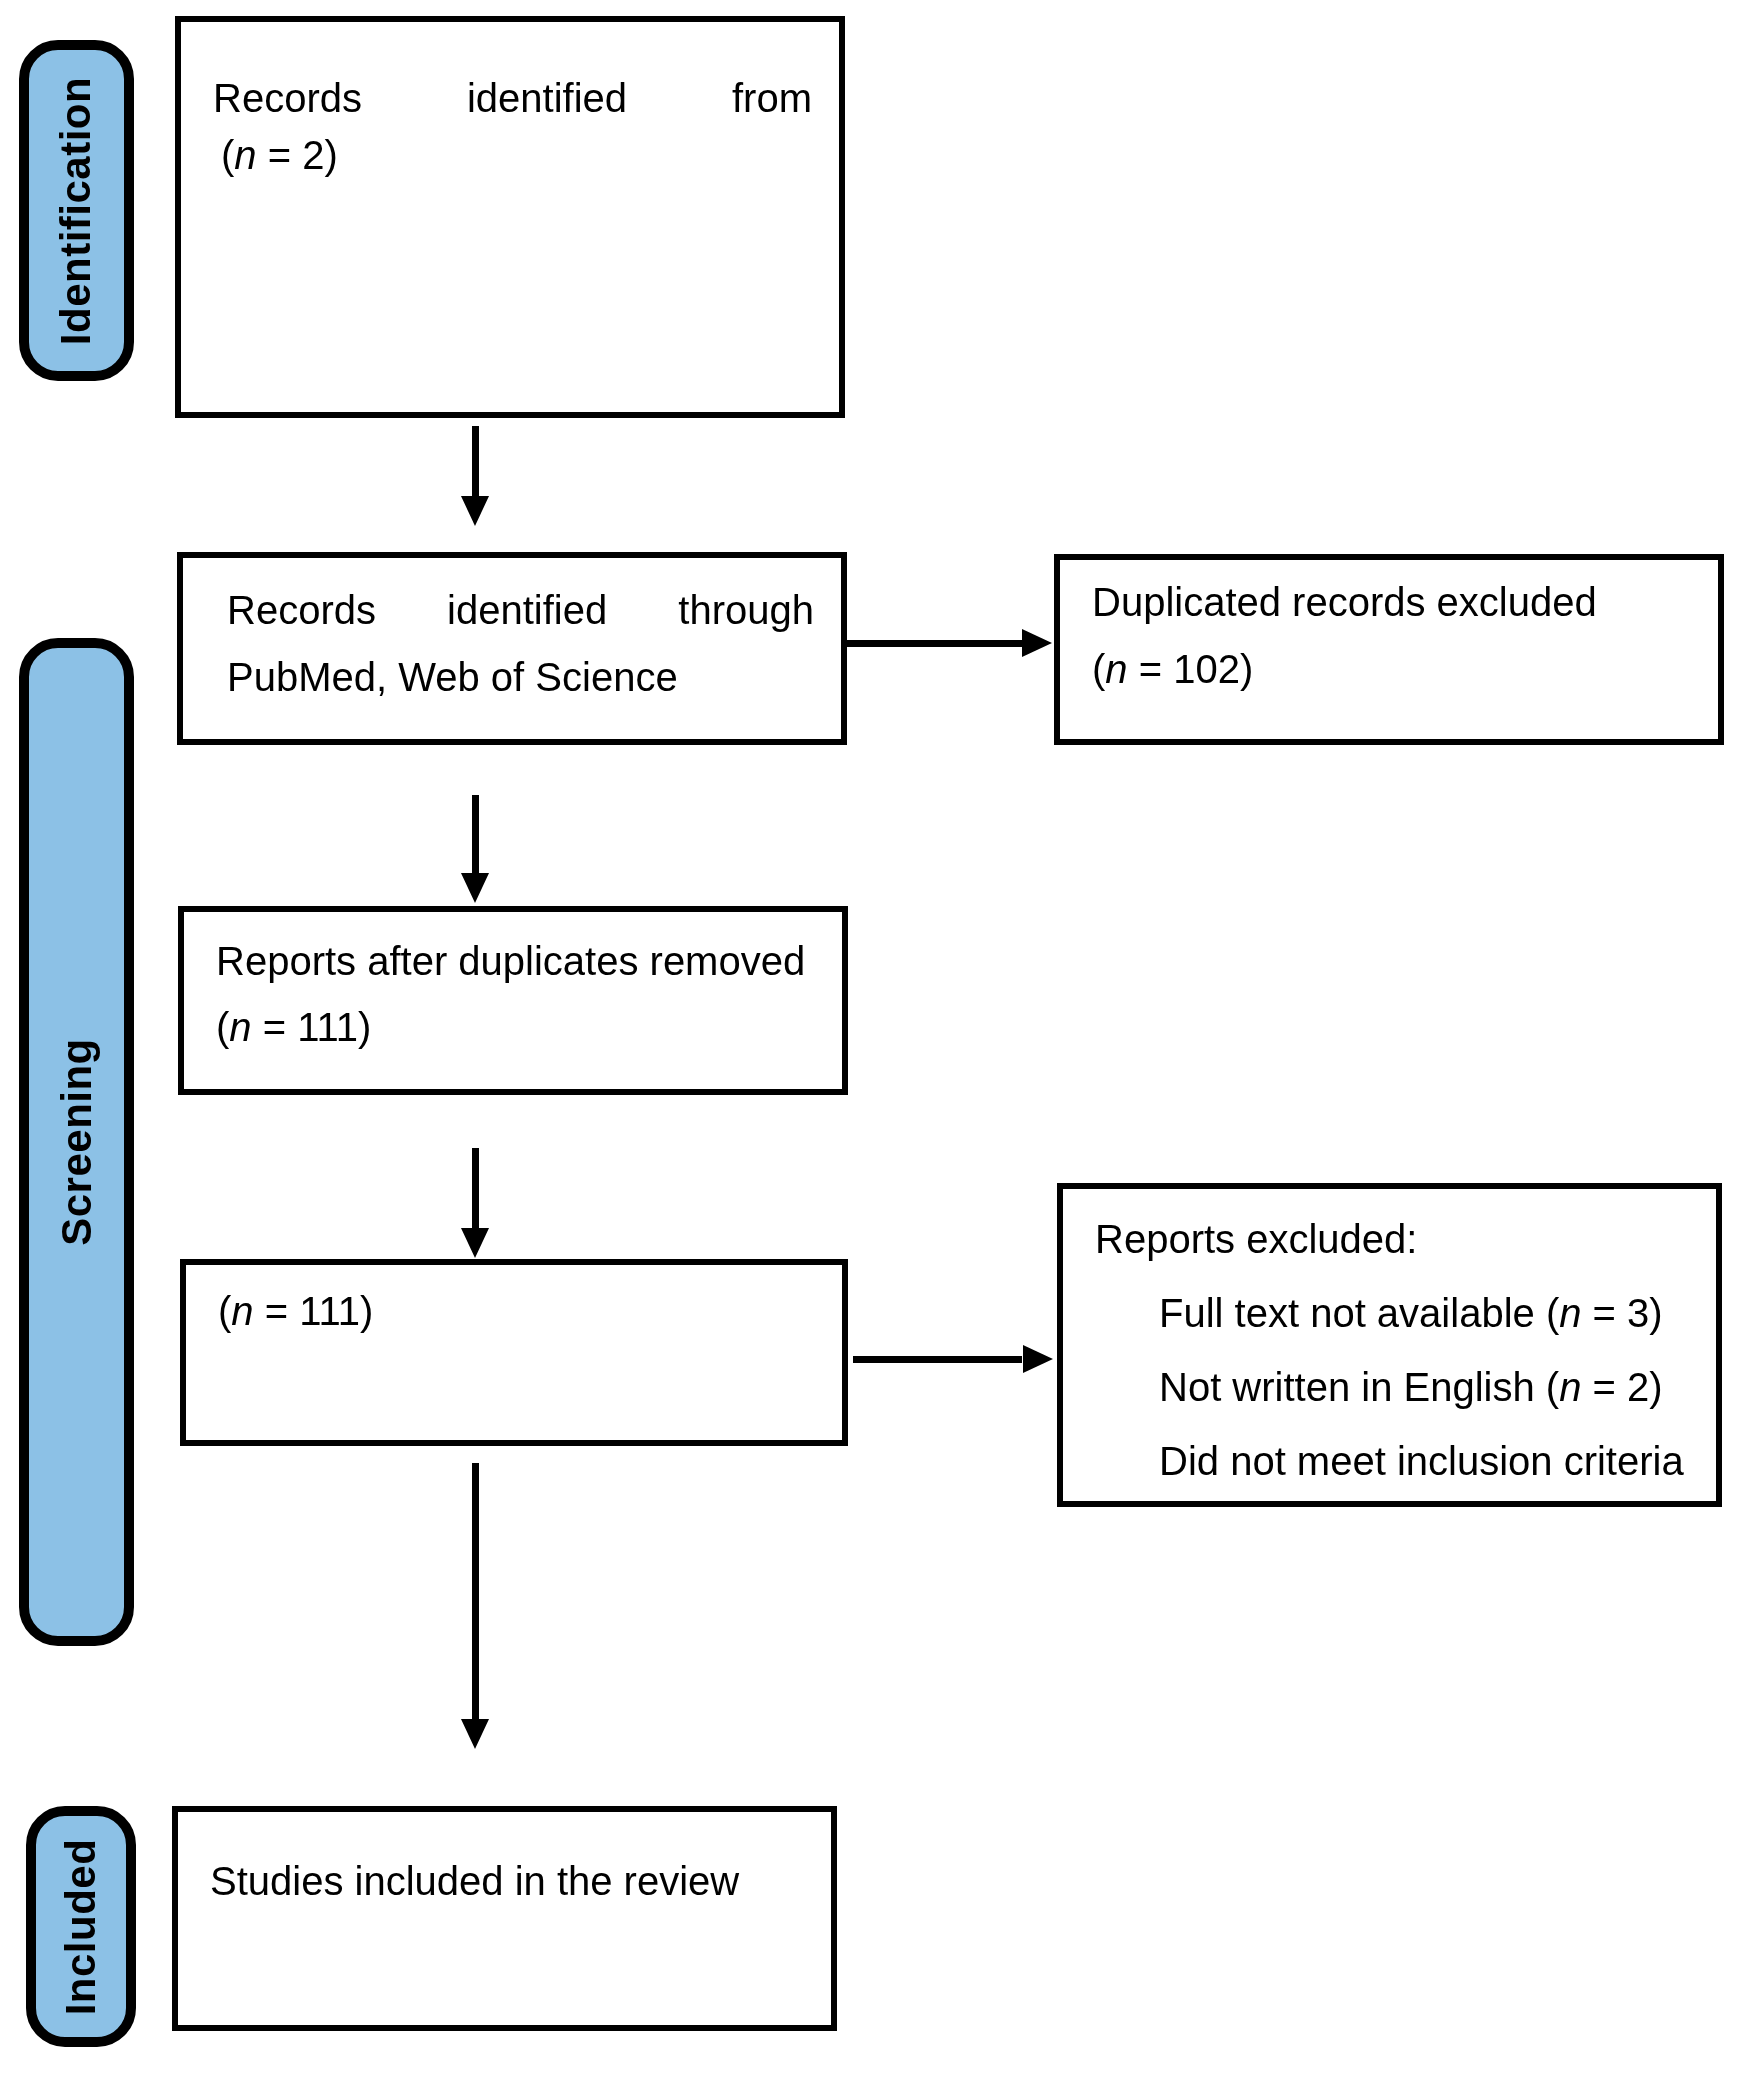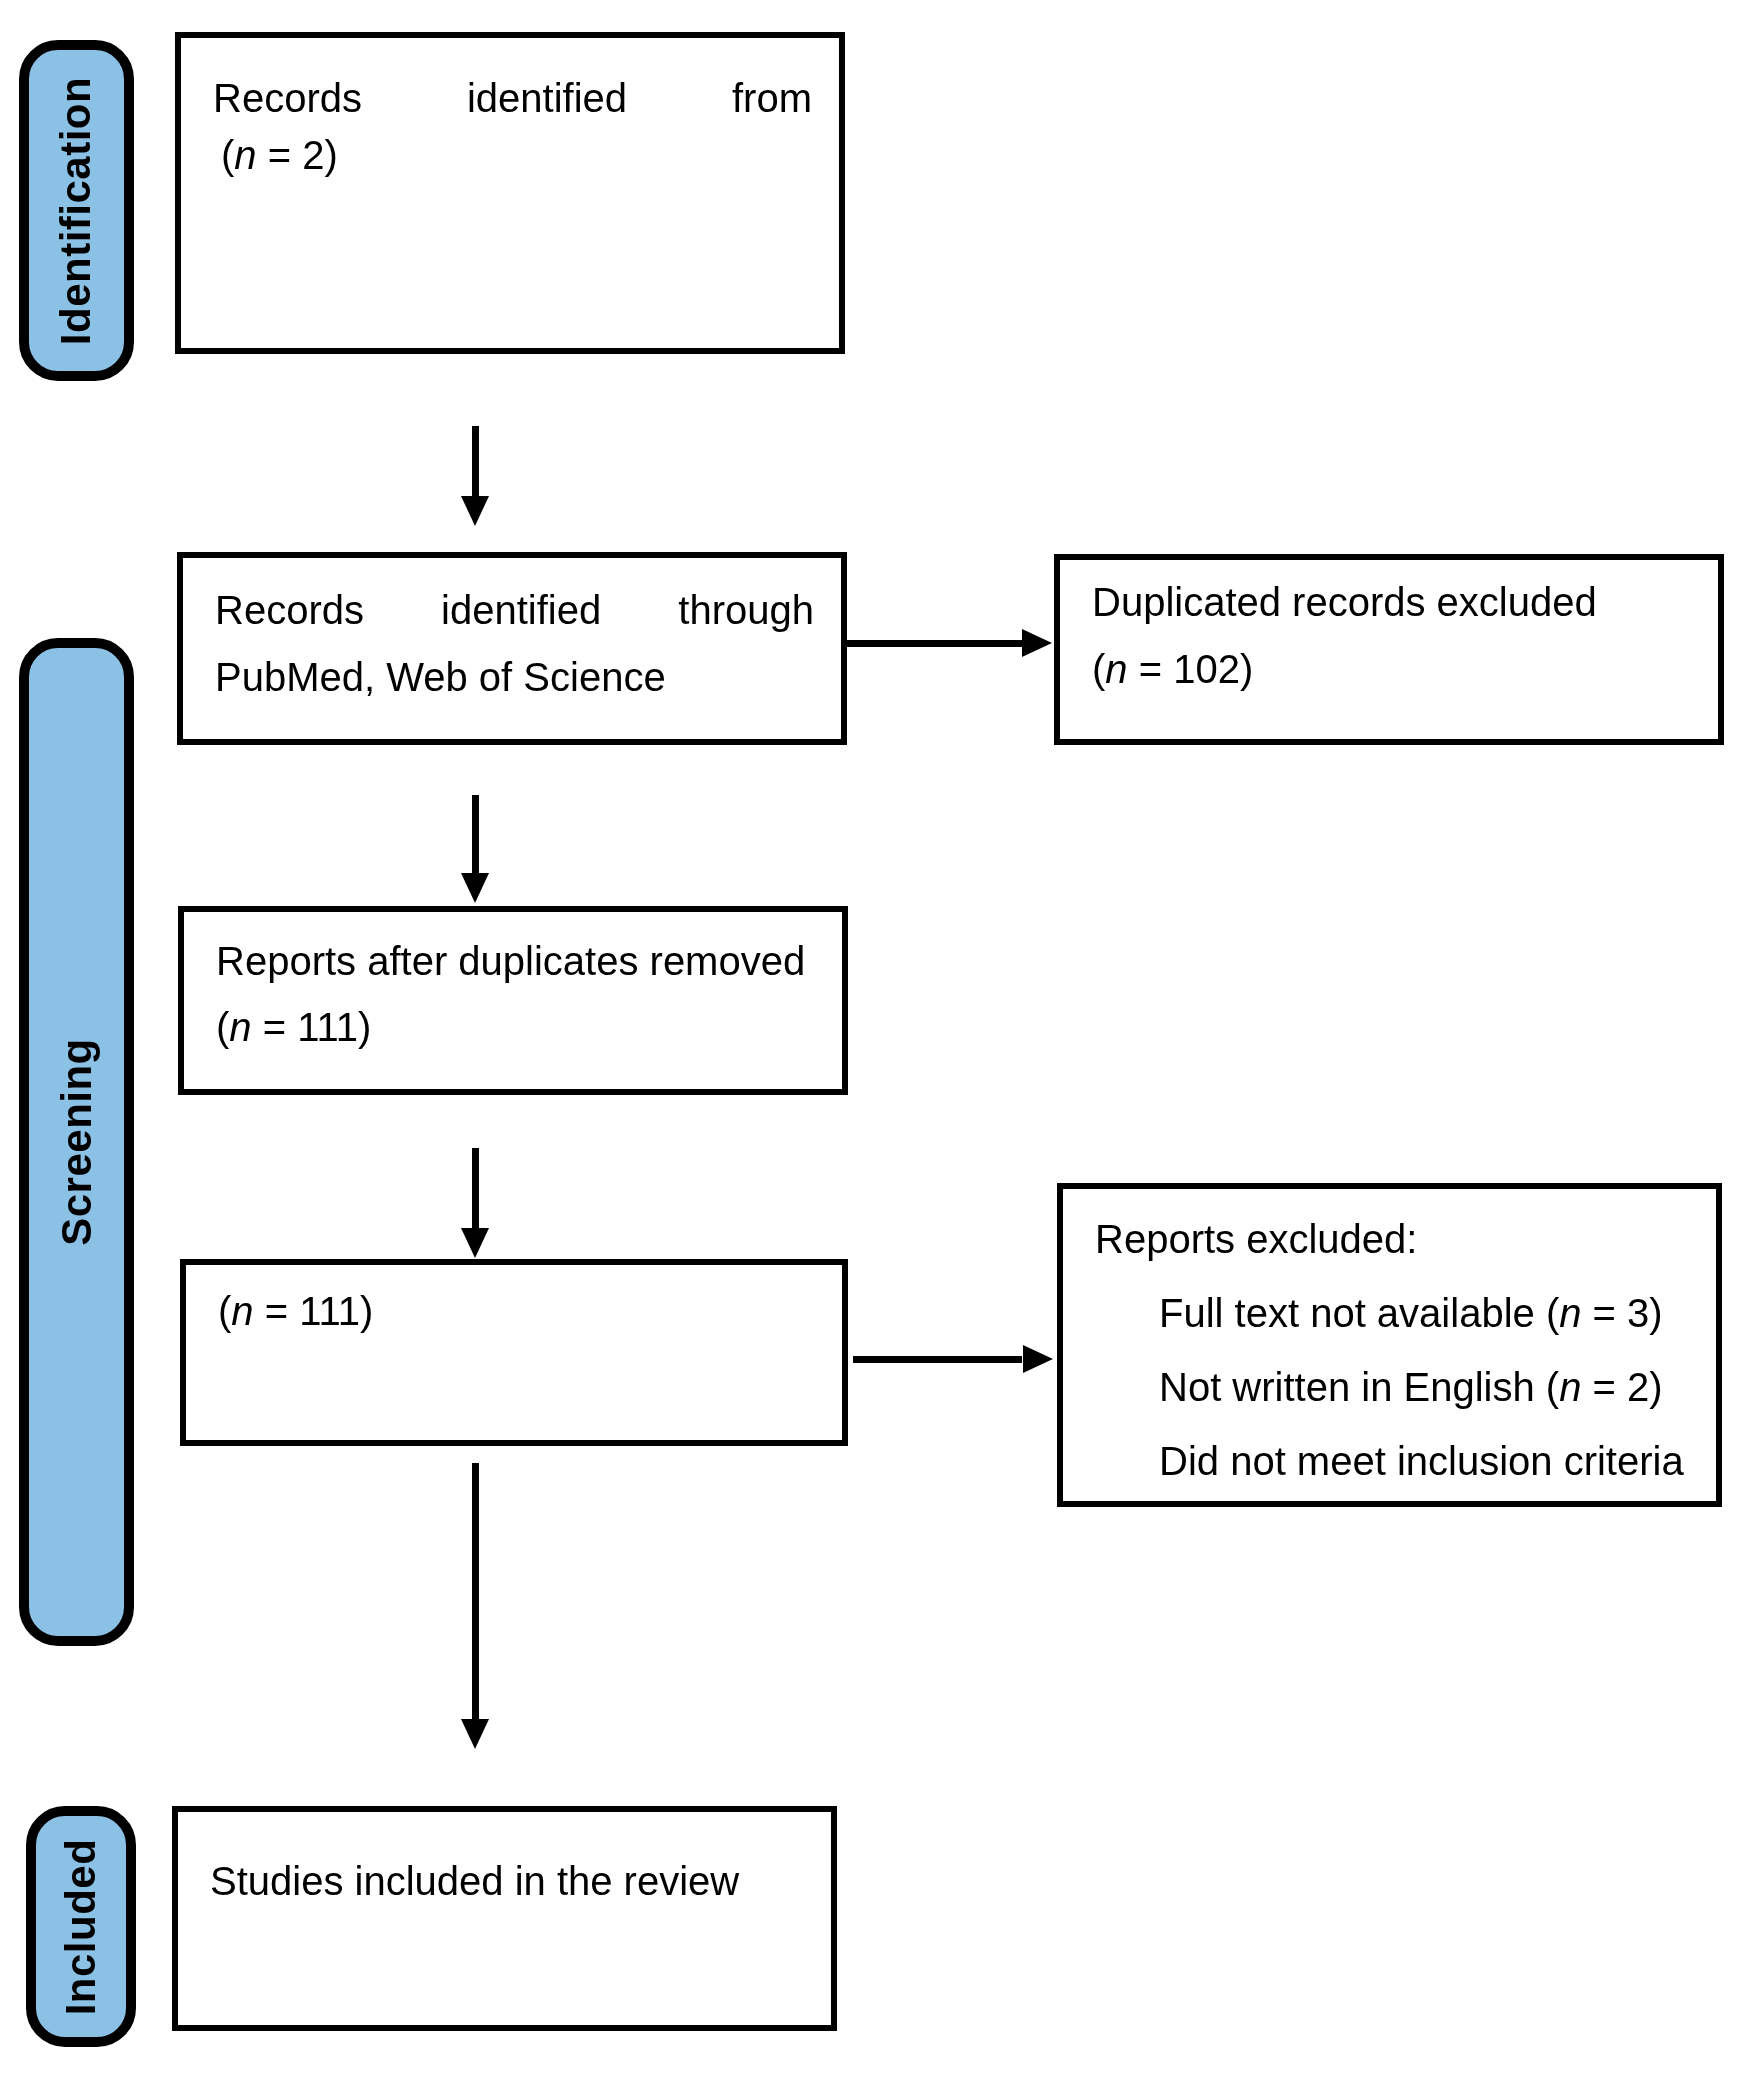--- a/index.html
+++ b/index.html
@@ -45,23 +45,23 @@
     line-height:64px;
   }
   .box .line{white-space:nowrap;}
   .box .line.justify{
     white-space:normal;
     text-align:justify;
     text-align-last:justify;
   }
   .it{font-style:italic;}
 
-  #box1{left:175px;top:32px;width:670px;height:322px;padding:32px 27px 0 32px;}
+  #box1{left:175px;top:16px;width:670px;height:402px;padding:48px 27px 0 32px;}
   #box1 .line{line-height:57px;}
-  #box2{left:177px;top:552px;width:670px;height:193px;padding:19px 27px 0 32px;}
+  #box2{left:177px;top:552px;width:670px;height:193px;padding:19px 27px 0 44px;}
   #box2 .line{line-height:67px;}
   #rbox1{left:1054px;top:554px;width:670px;height:191px;padding:9px 27px 0 32px;}
   #rbox1 .line{line-height:67px;}
   #box3{left:178px;top:906px;width:670px;height:189px;padding:16px 27px 0 32px;}
   #box3 .line{line-height:66px;}
   #box4{left:180px;top:1259px;width:668px;height:187px;padding:13.4px 27px 0 32px;}
   #box4 .line{line-height:67px;}
   #rbox2{left:1057px;top:1183px;width:665px;height:324px;padding:13.4px 27px 0 32px;}
   #rbox2 .line{line-height:74px;}
   #bbox{left:172px;top:1806px;width:665px;height:225px;padding:38px 27px 0 32px;}

